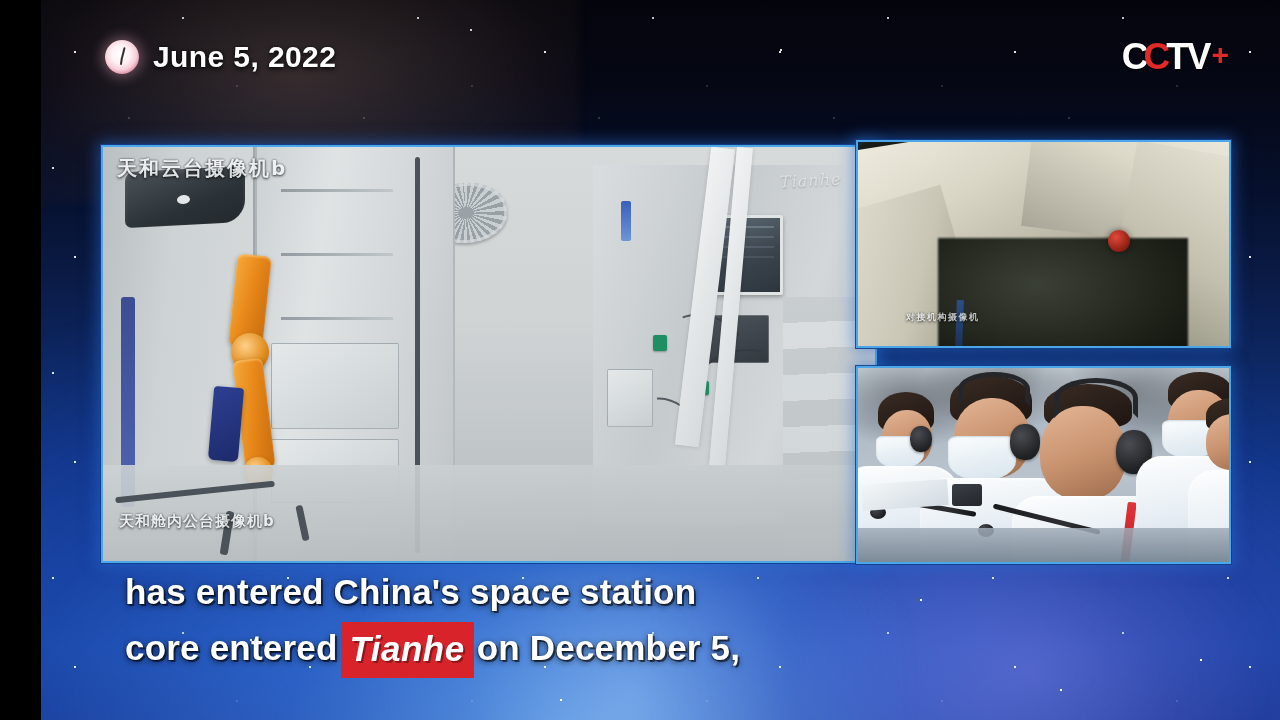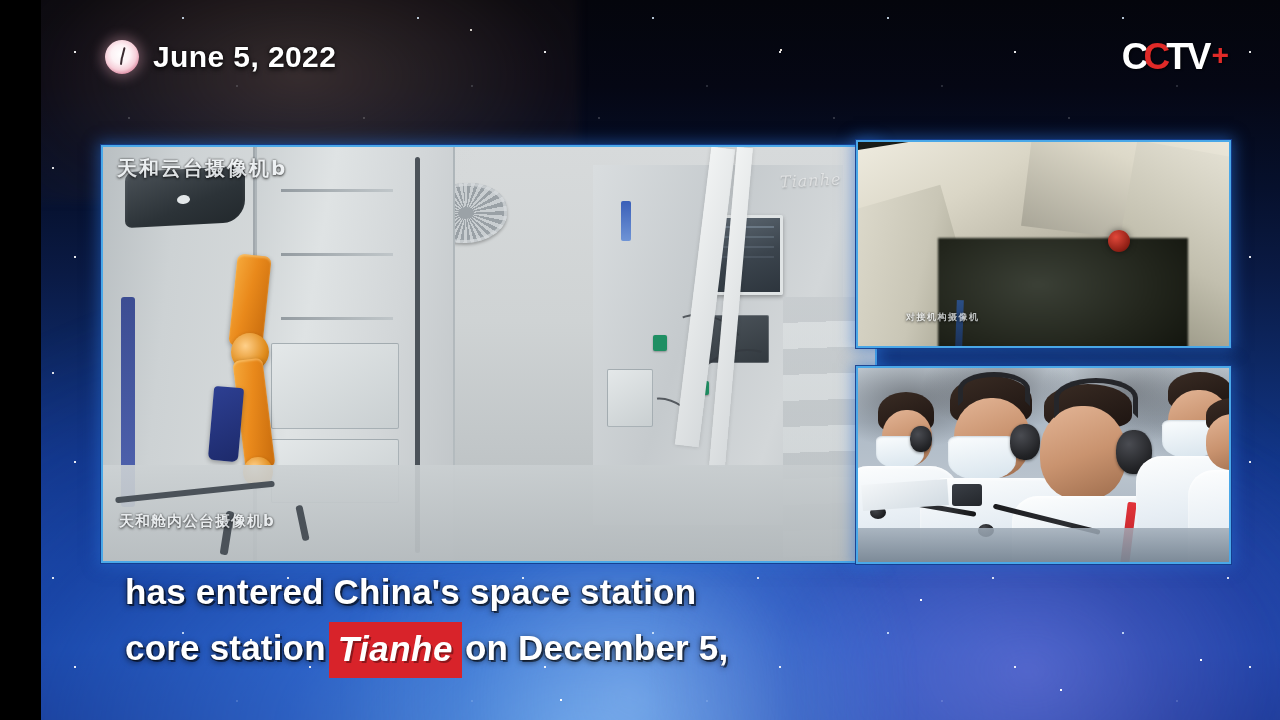--- a/index.html
+++ b/index.html
@@ -296,20 +296,21 @@
     font-family:"DejaVu Serif", serif; font-style:italic;
     letter-spacing:1px; transform:rotate(-3deg);
     text-shadow:0 1px 2px rgba(0,0,0,.25);
   }
 
   
   #panel-tr { left:815px; top:140px; width:375px; height:208px; }
   .dock {
     position:absolute; inset:0;
     background:linear-gradient(165deg,#1a1d18 0%,#2a2c24 30%,#1d2019 62%,#15170f 100%);
+    border-radius:11px;
   }
   .dock-white1 {
     position:absolute; left:-30px; top:-10px; width:300px; height:160px;
     background:linear-gradient(158deg,#efece0 0%,#dad6c6 40%,#b9b5a5 78%,#8c8a7c 100%);
     transform:rotate(-9deg) skewX(-6deg);
     box-shadow:0 4px 14px rgba(0,0,0,.45);
   }
   .dock-white2 {
     position:absolute; left:170px; top:-30px; width:260px; height:130px;
     background:linear-gradient(198deg,#f4f1e6 0%,#ddd9c9 48%,#a9a698 100%);
@@ -589,16 +590,16 @@
         <div class="body" style="left:-6px; top:72px; width:100px; height:126px;"></div>
       </div>
 
       <div class="ctrl-paper"></div>
       <div class="ctrl-desk"></div>
     </div>
   </div>
 
   <div class="subs">
     <div class="sub-line">has entered China's space station</div>
-    <div class="sub-line sub-line-2"><span>core station</span><span class="kw">Tianhe</span><span>on December 5,</span></div>
+    <div class="sub-line sub-line-2"><span>core entered</span><span class="kw">Tianhe</span><span>on December 5,</span></div>
   </div>
 
 </div>
 
 </body></html>

